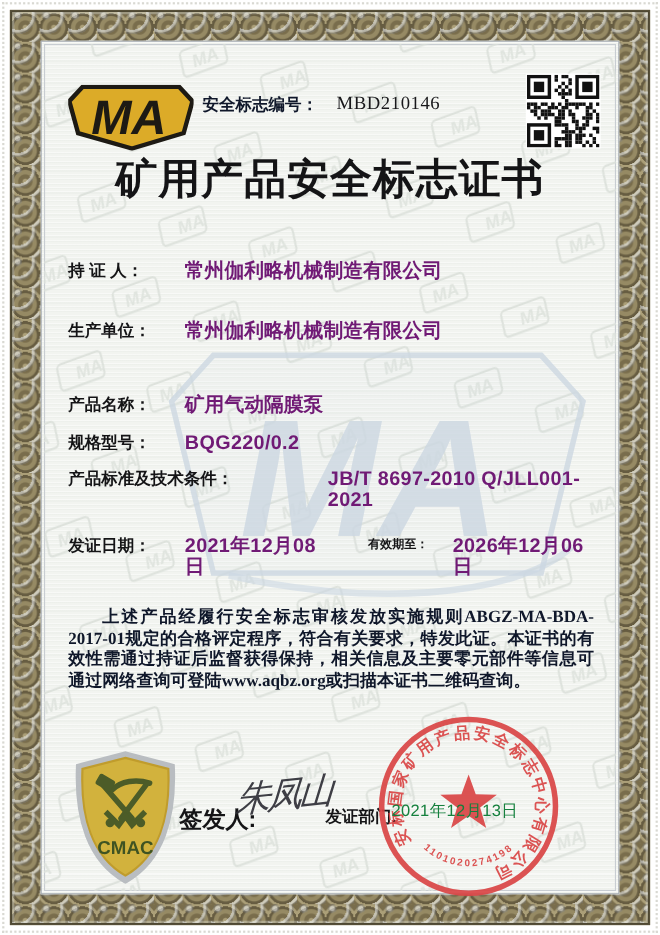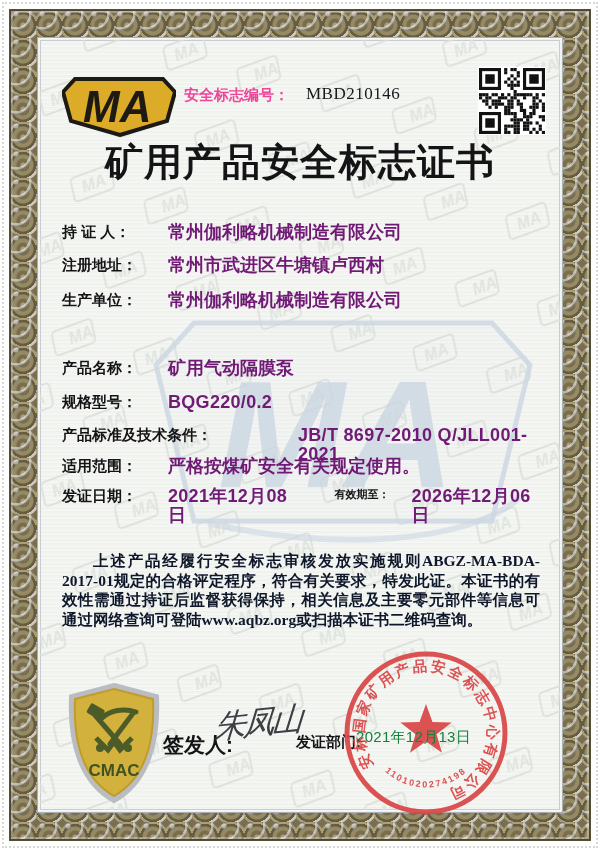--- a/index.html
+++ b/index.html
@@ -20,35 +20,35 @@
   .sheet{position:absolute;inset:37px;background:#f2f4f0;border:1px solid #a8aeb5;}
   .sheet::after{content:"";position:absolute;inset:2px;border:1px solid #c8cdd2;pointer-events:none;}
   .sheet-texture{position:absolute;inset:0;
     background:repeating-linear-gradient(180deg, rgba(255,255,255,.45) 0 1px, rgba(226,231,225,.28) 1px 2px, rgba(0,0,0,0) 2px 4px);}
   .deco,.content{position:absolute;inset:0;}
   .content{z-index:5;}
   svg text{user-select:none;}
 
   
   .ma-logo{position:absolute;left:62px;top:77px;width:114px;height:60px;}
-  .certno-label{position:absolute;left:184px;top:86px;font-size:15px;font-weight:700;color:#ec4899;}
+  .certno-label{position:absolute;left:184px;top:86px;font-size:15px;font-weight:700;color:#0f172a;}
   .certno-value{position:absolute;left:306px;top:84px;font-size:17px;color:#17171a;
     font-family:"Liberation Serif",serif;letter-spacing:.5px;}
   .qr{position:absolute;left:478px;top:67px;width:66px;height:66px;background:#fff;padding:1px;}
   .title{position:absolute;left:0;right:0;top:137px;text-align:center;font-size:38px;font-weight:900;
     color:#141416;font-family:"Liberation Serif",serif;letter-spacing:1px;}
 
   
   .row{position:absolute;left:62px;right:56px;display:flex;align-items:flex-start;}
   .row .lab{font-size:15px;font-weight:700;color:#141416;white-space:pre;flex:0 0 106px;}
   .row .val{font-size:18px;font-weight:600;color:#701a75;font-family:"Liberation Serif",serif;line-height:19px;}
   .row .val.num{font-family:"Liberation Sans",sans-serif;font-weight:700;letter-spacing:.3px;}
   .row.widelab .lab{flex-basis:192px;}
   .row .spacer{flex:0 0 44px;}
-  .r0{top:223px}.r1{top:256px}.r2{top:291px}.r3{top:321px}.r4{top:359px}.r5{top:393px}
+  .r0{top:237px}.r1{top:256px}.r2{top:291px}.r3{top:321px}.r4{top:359px}.r5{top:393px}
   .r6{top:426px}.r7{top:457px}.r8{top:487px}.r9{top:514px}
   .r8 .lab2{font-size:11px;font-weight:700;color:#141416;white-space:pre;margin-left:34px;margin-right:22px;}
 
   
   .statement{position:absolute;left:62px;width:478px;top:551px;font-size:15.5px;line-height:19.5px;
     font-weight:700;color:#0f172a;font-family:"Liberation Serif",serif;text-align:justify;text-indent:2em;}
 
   
   .cmac{position:absolute;left:64px;top:682px;width:100px;height:122px;}
   .signer-label{position:absolute;left:163px;top:731px;font-size:21px;font-weight:700;color:#141416;}
@@ -242,44 +242,36 @@
         <rect x="54" y="60" width="3" height="3" fill="#111"></rect>
         <rect x="60" y="60" width="3" height="3" fill="#111"></rect>
       </svg>
 
     <div class="title">矿用产品安全标志证书</div>
 
     <div class="row r0">
       <span class="lab">持 证 人：</span>
       <span class="val">常州伽利略机械制造有限公司</span>
     </div>
-    <div class="row r1">
-      <span class="lab">注册地址：</span>
-      <span class="val">常州市武进区牛塘镇卢西村</span>
-    </div>
     <div class="row r2">
       <span class="lab">生产单位：</span>
       <span class="val">常州伽利略机械制造有限公司</span>
     </div>
     <div class="row r4">
       <span class="lab">产品名称：</span>
       <span class="val">矿用气动隔膜泵</span>
     </div>
     <div class="row r5">
       <span class="lab">规格型号：</span>
       <span class="val num">BQG220/0.2</span>
     </div>
     <div class="row r6 widelab">
       <span class="lab">产品标准及技术条件：</span>
       <span class="spacer"></span>
       <span class="val num">JB/T 8697-2010  Q/JLL001-2021</span>
-    </div>
-    <div class="row r7">
-      <span class="lab">适用范围：</span>
-      <span class="val">严格按煤矿安全有关规定使用。</span>
     </div>
     <div class="row r8">
       <span class="lab">发证日期：</span>
       <span class="val num">2021年12月08日</span>
       <span class="lab2">有效期至：</span>
       <span class="val num">2026年12月06日</span>
     </div>
 
     <div class="statement">上述产品经履行安全标志审核发放实施规则ABGZ-MA-BDA-2017-01规定的合格评定程序，符合有关要求，特发此证。本证书的有效性需通过持证后监督获得保持，相关信息及主要零元部件等信息可通过网络查询可登陆www.aqbz.org或扫描本证书二维码查询。</div>
 

